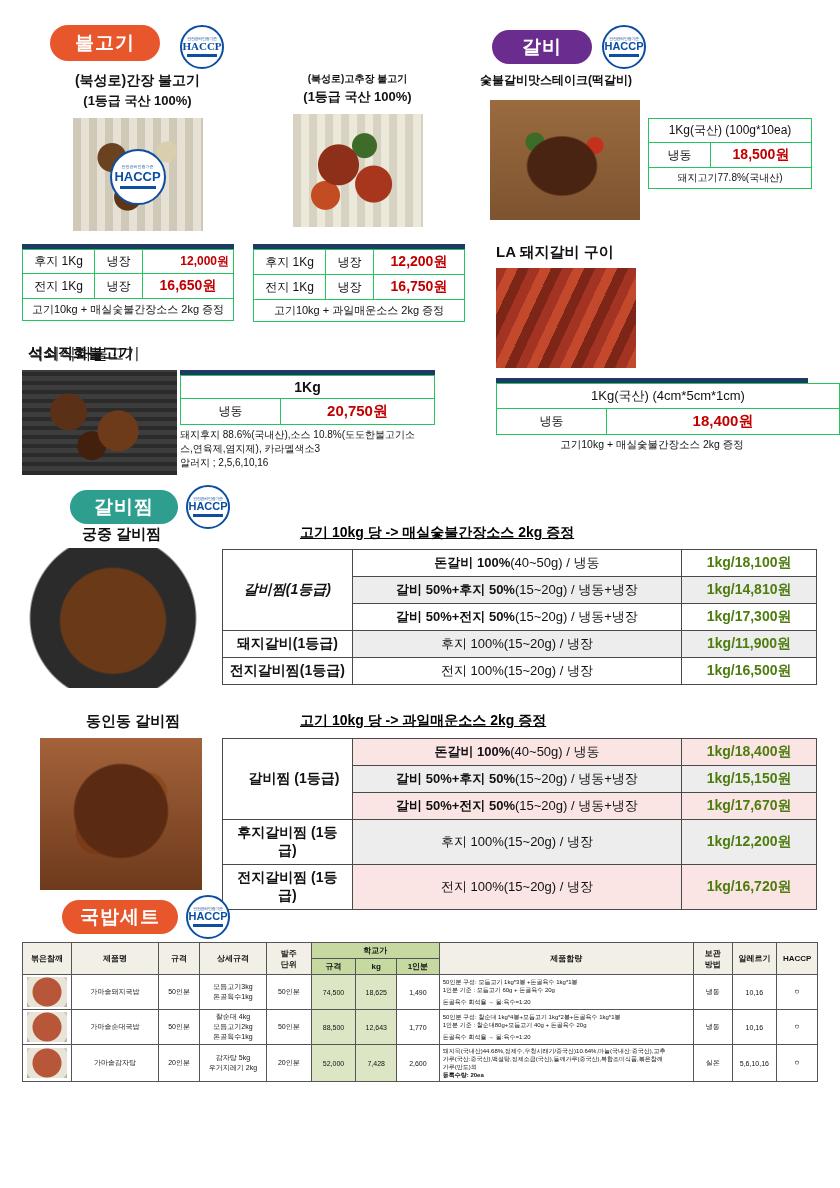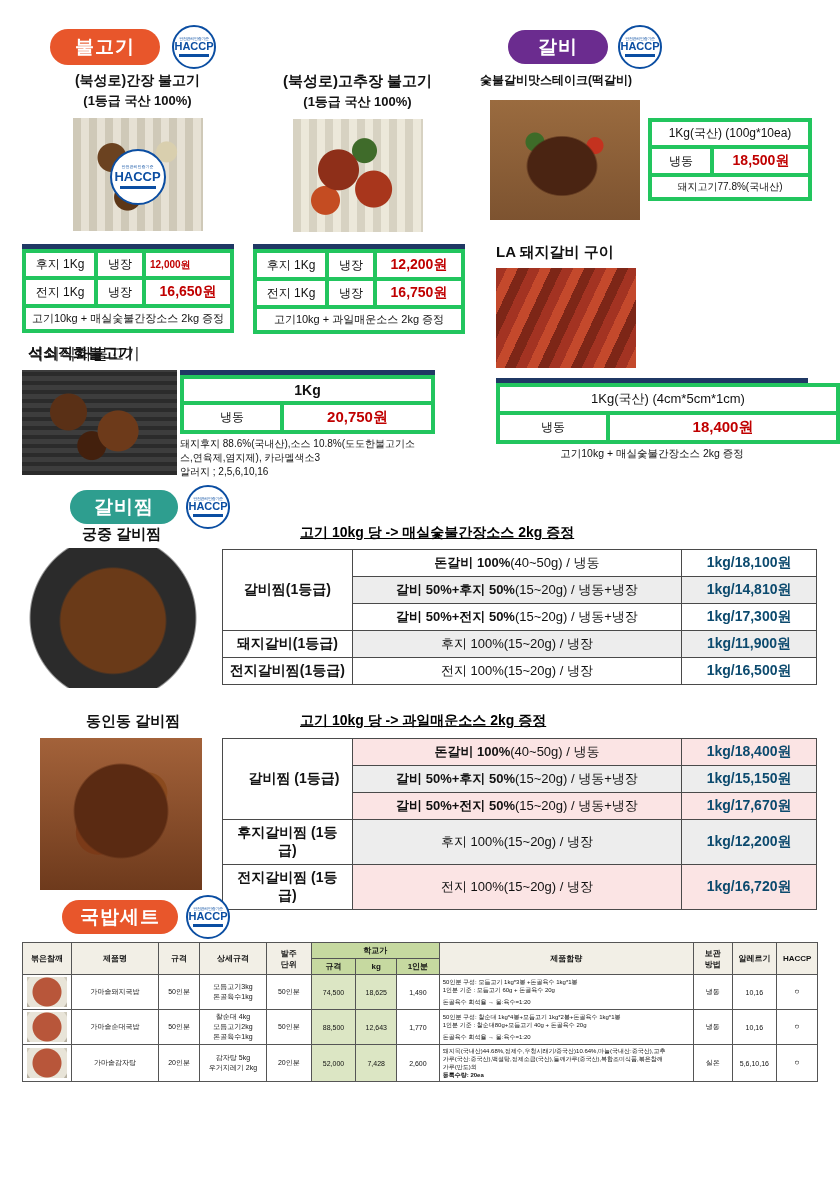--- a/index.html
+++ b/index.html
@@ -92,30 +92,30 @@
   }
   .ph-soup {
     background:
       radial-gradient(circle at 50% 50%, #b8563a 0 14px, transparent 15px),
       radial-gradient(circle at 50% 50%, #e8e4d8 0 22px, transparent 23px),
       linear-gradient(180deg,#cfcabb,#b5afa0);
   }
 
   
   table { border-collapse: collapse; }
-  .t-sm td, .t-sm th { border:4px solid #22c55e; font-size:12px; padding:3px 4px; }
+  .t-sm td, .t-sm th { border:1px solid #22c55e; font-size:12px; padding:3px 4px; }
   .price { color:#C00000; font-weight:bold; }
 
   .bar-blue { background:#1F3864; height:5px; width:100%; }
 
   
   .big td { border:1px solid #4a4a4a; font-size:13px; padding:4px 6px; }
   .big .lbl { background:#fff; font-weight:bold; text-align:center; font-size:14px; }
   .big .desc { text-align:center; }
-  .big .pr { text-align:center; font-weight:bold; color:#0c4a6e; font-size:14px; }
+  .big .pr { text-align:center; font-weight:bold; color:#4d7c0f; font-size:14px; }
   .rowgray { background:#EDEDED; }
   .rowpink { background:#FBE4E4; }
 
   .underline-head {
     font-weight:bold; font-size:14px; text-decoration:underline; color:#000;
   }
 
   
   .spec { width:100%; }
   .spec td, .spec th { border:1px solid #555; font-size:7px; padding:2px 3px; text-align:center; vertical-align:middle; }
@@ -124,31 +124,31 @@
   .spec .cell-green { background:#DCE6C4; }
   .spec .left { text-align:left; font-size:6px; line-height:1.35; }
   .abs { position:absolute; }
 </style>
 </head>
 <body>
 
 <div class="page">
 
   <div class="abs" style="left:50px; top:25px;">
-    <div style="display:flex; align-items:center; gap:12px;">
+    <div style="display:flex; align-items:flex-start; gap:20px;font-family:Liberation Serif, serif;">
       <div class="pill pill-orange" style="width:110px; height:36px; font-size:19px;">불고기</div>
       <div class="haccp">
         <span class="h-top">안전관리인증기준</span>
         <span class="h-mid">HACCP</span>
         <span class="h-bar"></span>
       </div>
     </div>
   </div>
 
-  <div class="abs" style="left:508px; top:25px;text-align:right;">
+  <div class="abs" style="left:492px; top:25px;text-align:right;">
     <div style="display:flex; align-items:center; gap:10px;">
       <div class="pill pill-purple" style="width:100px; height:34px; font-size:19px;">갈비</div>
       <div class="haccp">
         <span class="h-top">안전관리인증기준</span>
         <span class="h-mid">HACCP</span>
         <span class="h-bar"></span>
       </div>
     </div>
   </div>
 
@@ -163,36 +163,36 @@
       </div>
     </div>
   </div>
   <div class="abs" style="left:22px; top:244px; width:212px;">
     <div class="bar-blue"></div>
     <table class="t-sm" style="width:212px;">
       <tbody>
           <tr>
         <td style="width:72px;text-align:center;">후지 1Kg</td>
         <td style="width:48px;text-align:center;">냉장</td>
-        <td class="price" style="text-align:left;font-size:10px;">12,000원</td>
+        <td class="price" style="text-align:right;font-size:12px;">12,000원</td>
       </tr>
       <tr>
         <td style="text-align:center;">전지 1Kg</td>
         <td style="text-align:center;">냉장</td>
         <td class="price" style="text-align:center;font-size:14px;">16,650원</td>
       </tr>
       <tr>
         <td colspan="3" style="text-align:center;font-size:11px;line-height:1.35;">고기10kg + 매실숯불간장소스 2kg 증정</td>
       </tr>
     </tbody>
       </table>
   </div>
 
   <div class="abs" style="left:250px; top:72px; width:215px;">
-    <div style="text-align:center; font-size:15px; font-weight:bold;">(북성로)고추장 불고기</div>
+    <div style="text-align:center; font-size:10px; font-weight:bold;">(북성로)고추장 불고기</div>
     <div style="text-align:center; font-size:13px; font-weight:bold; margin-top:2px;">(1등급 국산 100%)</div>
     <div class="photo ph-bulgogi2" style="width:130px;height:113px;margin:8px auto 0;"></div>
   </div>
   <div class="abs" style="left:253px; top:244px; width:212px;">
     <div class="bar-blue"></div>
     <table class="t-sm" style="width:212px;">
       <tbody>
           <tr>
         <td style="width:72px;text-align:center;">후지 1Kg</td>
         <td style="width:48px;text-align:center;">냉장</td>
@@ -283,21 +283,21 @@
 
   <div class="abs" style="left:82px; top:525px; font-size:15px; font-weight:bold;">궁중 갈비찜</div>
   <div class="abs photo ph-gungjung" style="left:18px; top:548px; width:190px; height:140px;"></div>
 
   <div class="abs underline-head" style="left:300px; top:524px;">고기 10kg 당 -&gt; 매실숯불간장소스 2kg 증정</div>
 
   <div class="abs" style="left:222px; top:549px; width:595px;">
     <table class="big" style="width:595px;">
       <tbody>
           <tr>
-        <td class="lbl" rowspan="3" style="width:130px;">갈비찜(1등급)</td>
+        <td class="lbl" rowspan="3" style="width:130px;font-style:italic;">갈비찜(1등급)</td>
         <td class="desc" style="width:330px;">
           <b>돈갈비 100%</b><span>(40~50g) / 냉동</span>
         </td>
         <td class="pr" style="width:135px;">1kg/18,100원</td>
       </tr>
       <tr class="rowgray">
         <td class="desc">
           <b>갈비 50%+후지 50%</b><span>(15~20g) / 냉동+냉장</span>
         </td>
         <td class="pr">1kg/14,810원</td>

